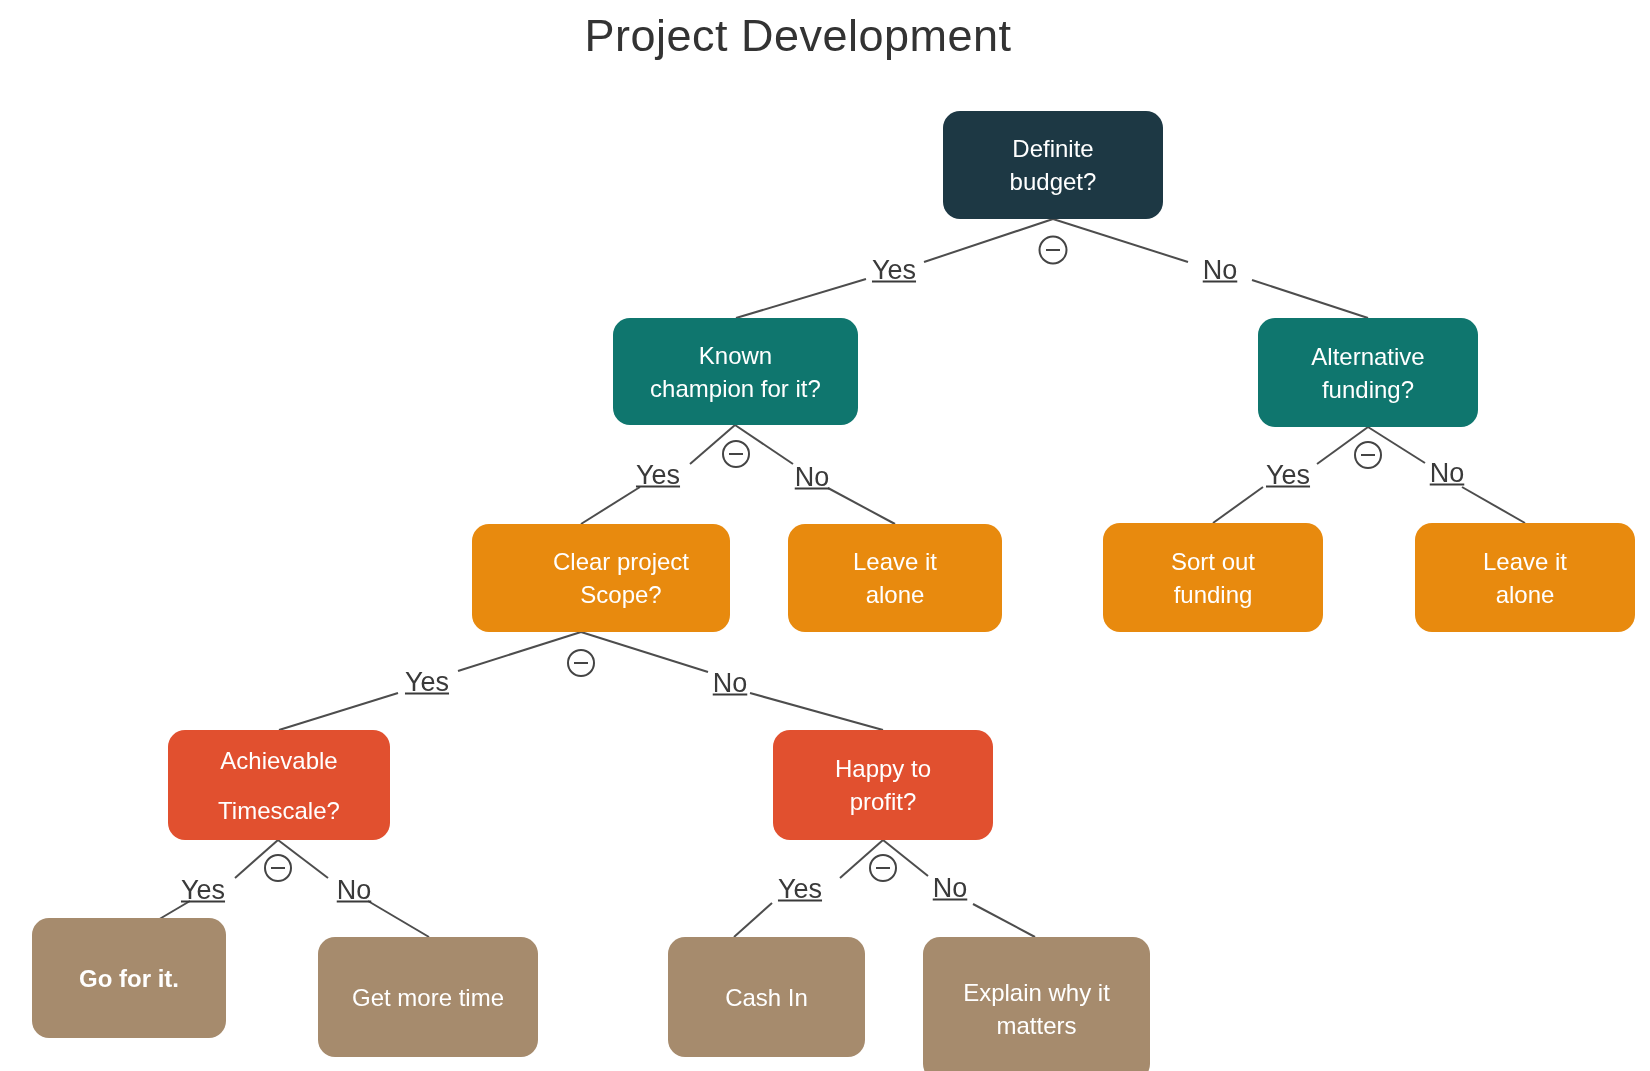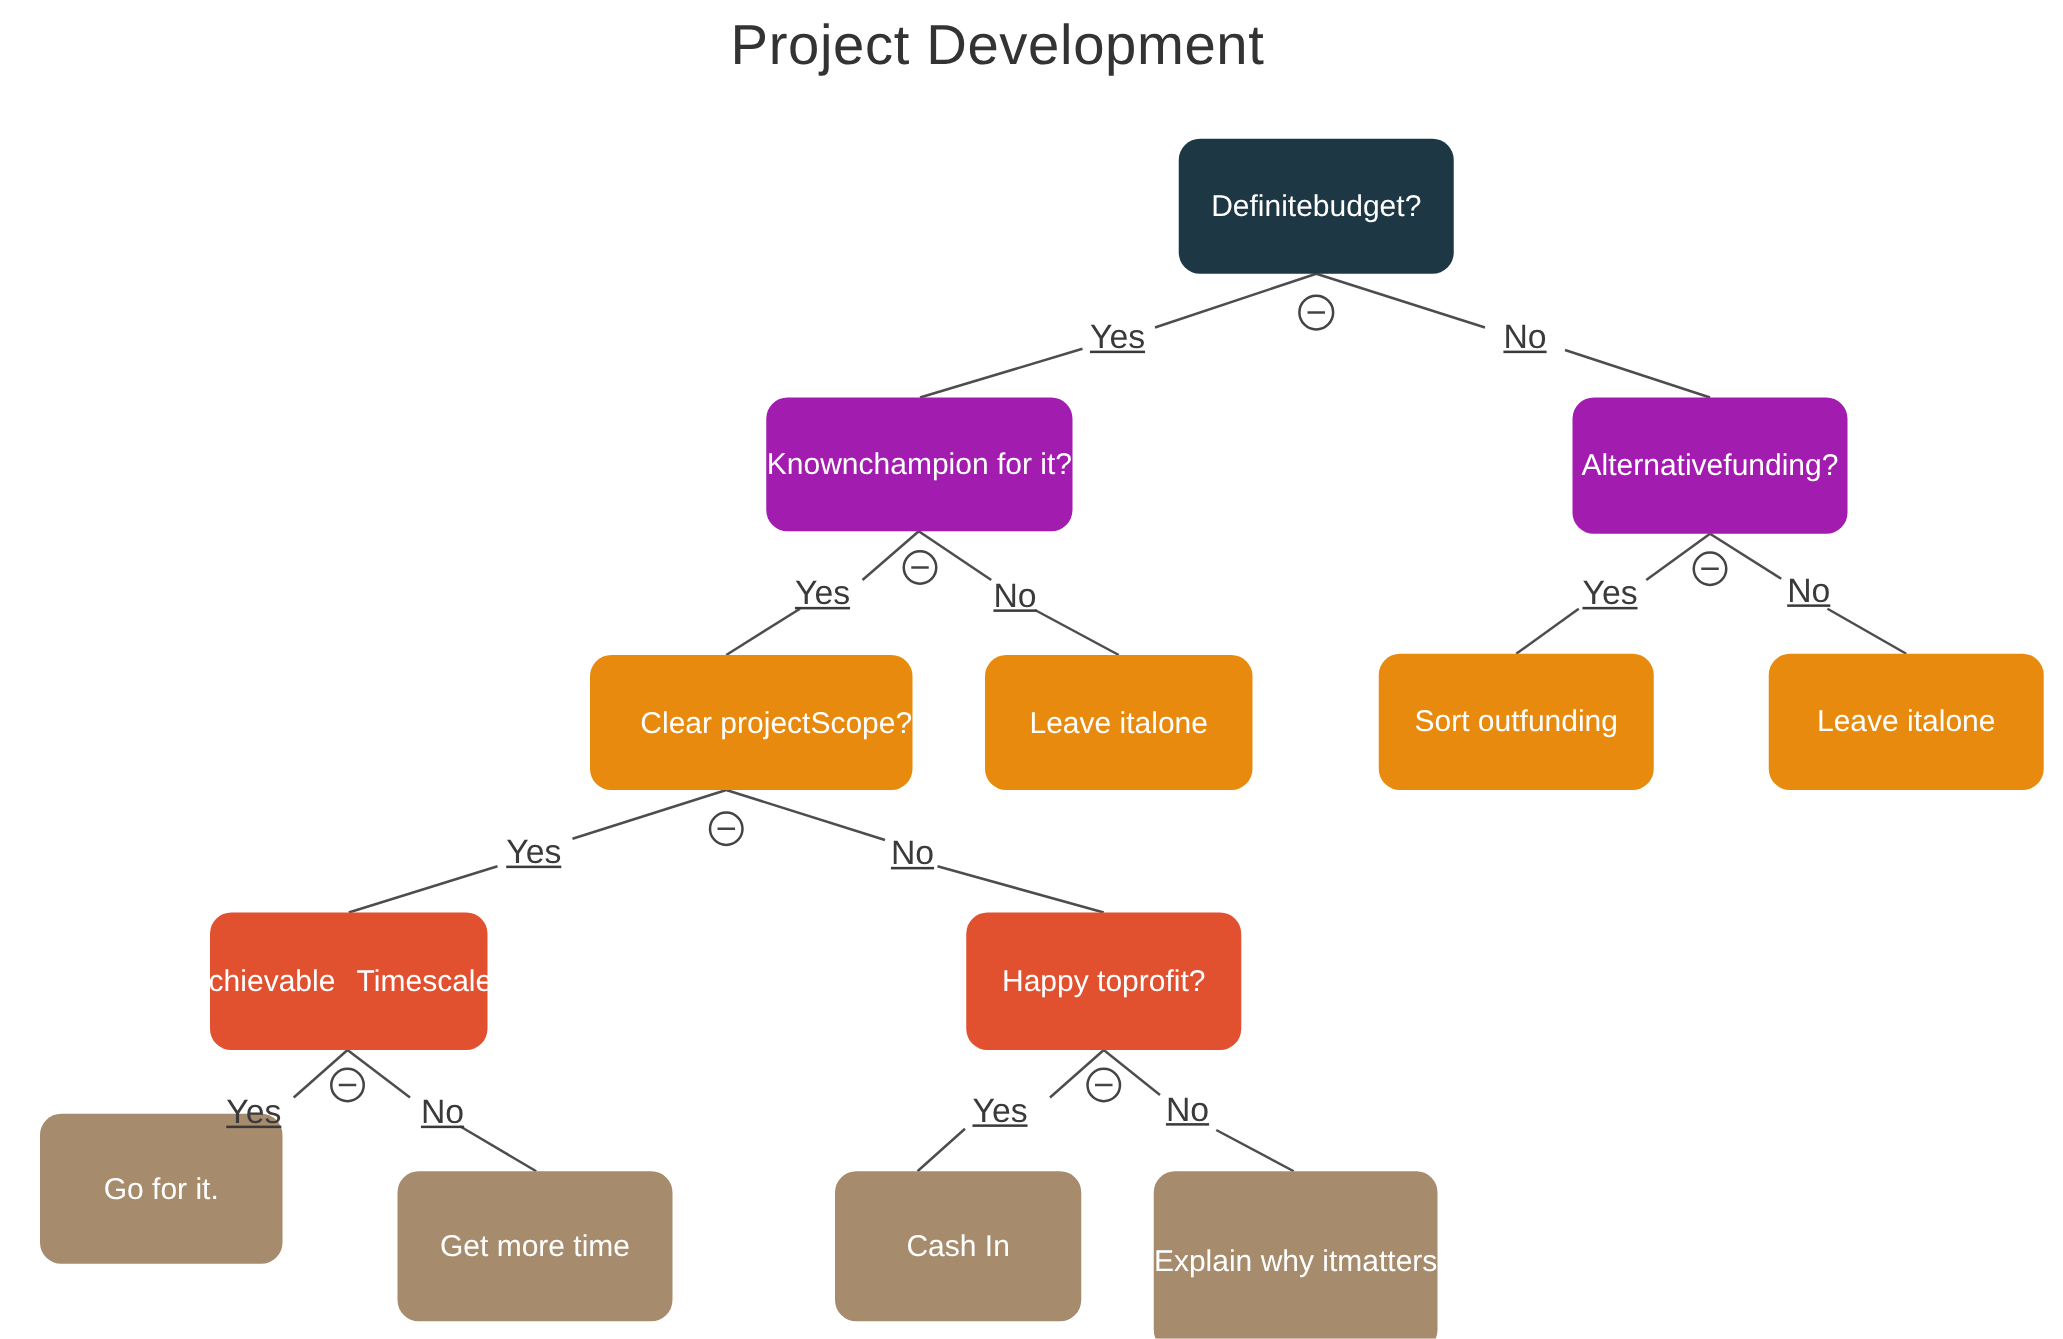--- a/index.html
+++ b/index.html
@@ -10,25 +10,25 @@
   .title{
     position:absolute;left:798px;top:10px;transform:translateX(-50%);
     font-size:45px;font-weight:normal;color:#333333;white-space:nowrap;letter-spacing:0.5px;
   }
   svg.edges{position:absolute;left:0;top:0;}
   .edge-line{stroke:#4d4d4d;stroke-width:2;fill:none;}
   .toggle-circle{fill:#ffffff;stroke:#444444;stroke-width:2;}
   .toggle-minus{stroke:#444444;stroke-width:2;}
   .node{
     position:absolute;border-radius:17px;color:#ffffff;
-    display:flex;flex-direction:row;align-items:center;justify-content:center;
+    display:flex;flex-direction:column;align-items:center;justify-content:center;
     text-align:center;font-size:24px;line-height:33px;
   }
   .c1{background:#1d3844;}
-  .c2{background:#a21caf;}
+  .c2{background:#0f766e;}
   .c3{background:#e88a0e;}
   .c4{background:#e1502f;}
   .c5{background:#a68b6d;}
   .elabel{
     position:absolute;transform:translate(-50%,-50%);
     font-size:27px;color:#3a3a3a;white-space:nowrap;text-decoration:underline;
   }
 </style>
 </head>
 <body>
@@ -139,21 +139,21 @@
   <div class="node c4" style="left:168px;top:730px;width:222px;height:110px;gap:17px;">
     <span>Achievable</span>
     <span>Timescale?</span>
   </div>
 
   <div class="node c4" style="left:773px;top:730px;width:220px;height:110px;">
     <span>Happy to</span>
     <span>profit?</span>
   </div>
 
-  <div class="node c5" style="left:32px;top:891px;width:194px;height:120px;">
+  <div class="node c5" style="left:32px;top:918px;width:194px;height:120px;font-weight:bold;">
     <span>Go for it.</span>
   </div>
 
   <div class="node c5" style="left:318px;top:937px;width:220px;height:120px;">
     <span>Get more time</span>
   </div>
 
   <div class="node c5" style="left:636px;top:937px;width:197px;height:120px;margin-left:32px;">
     <span>Cash In</span>
   </div>

